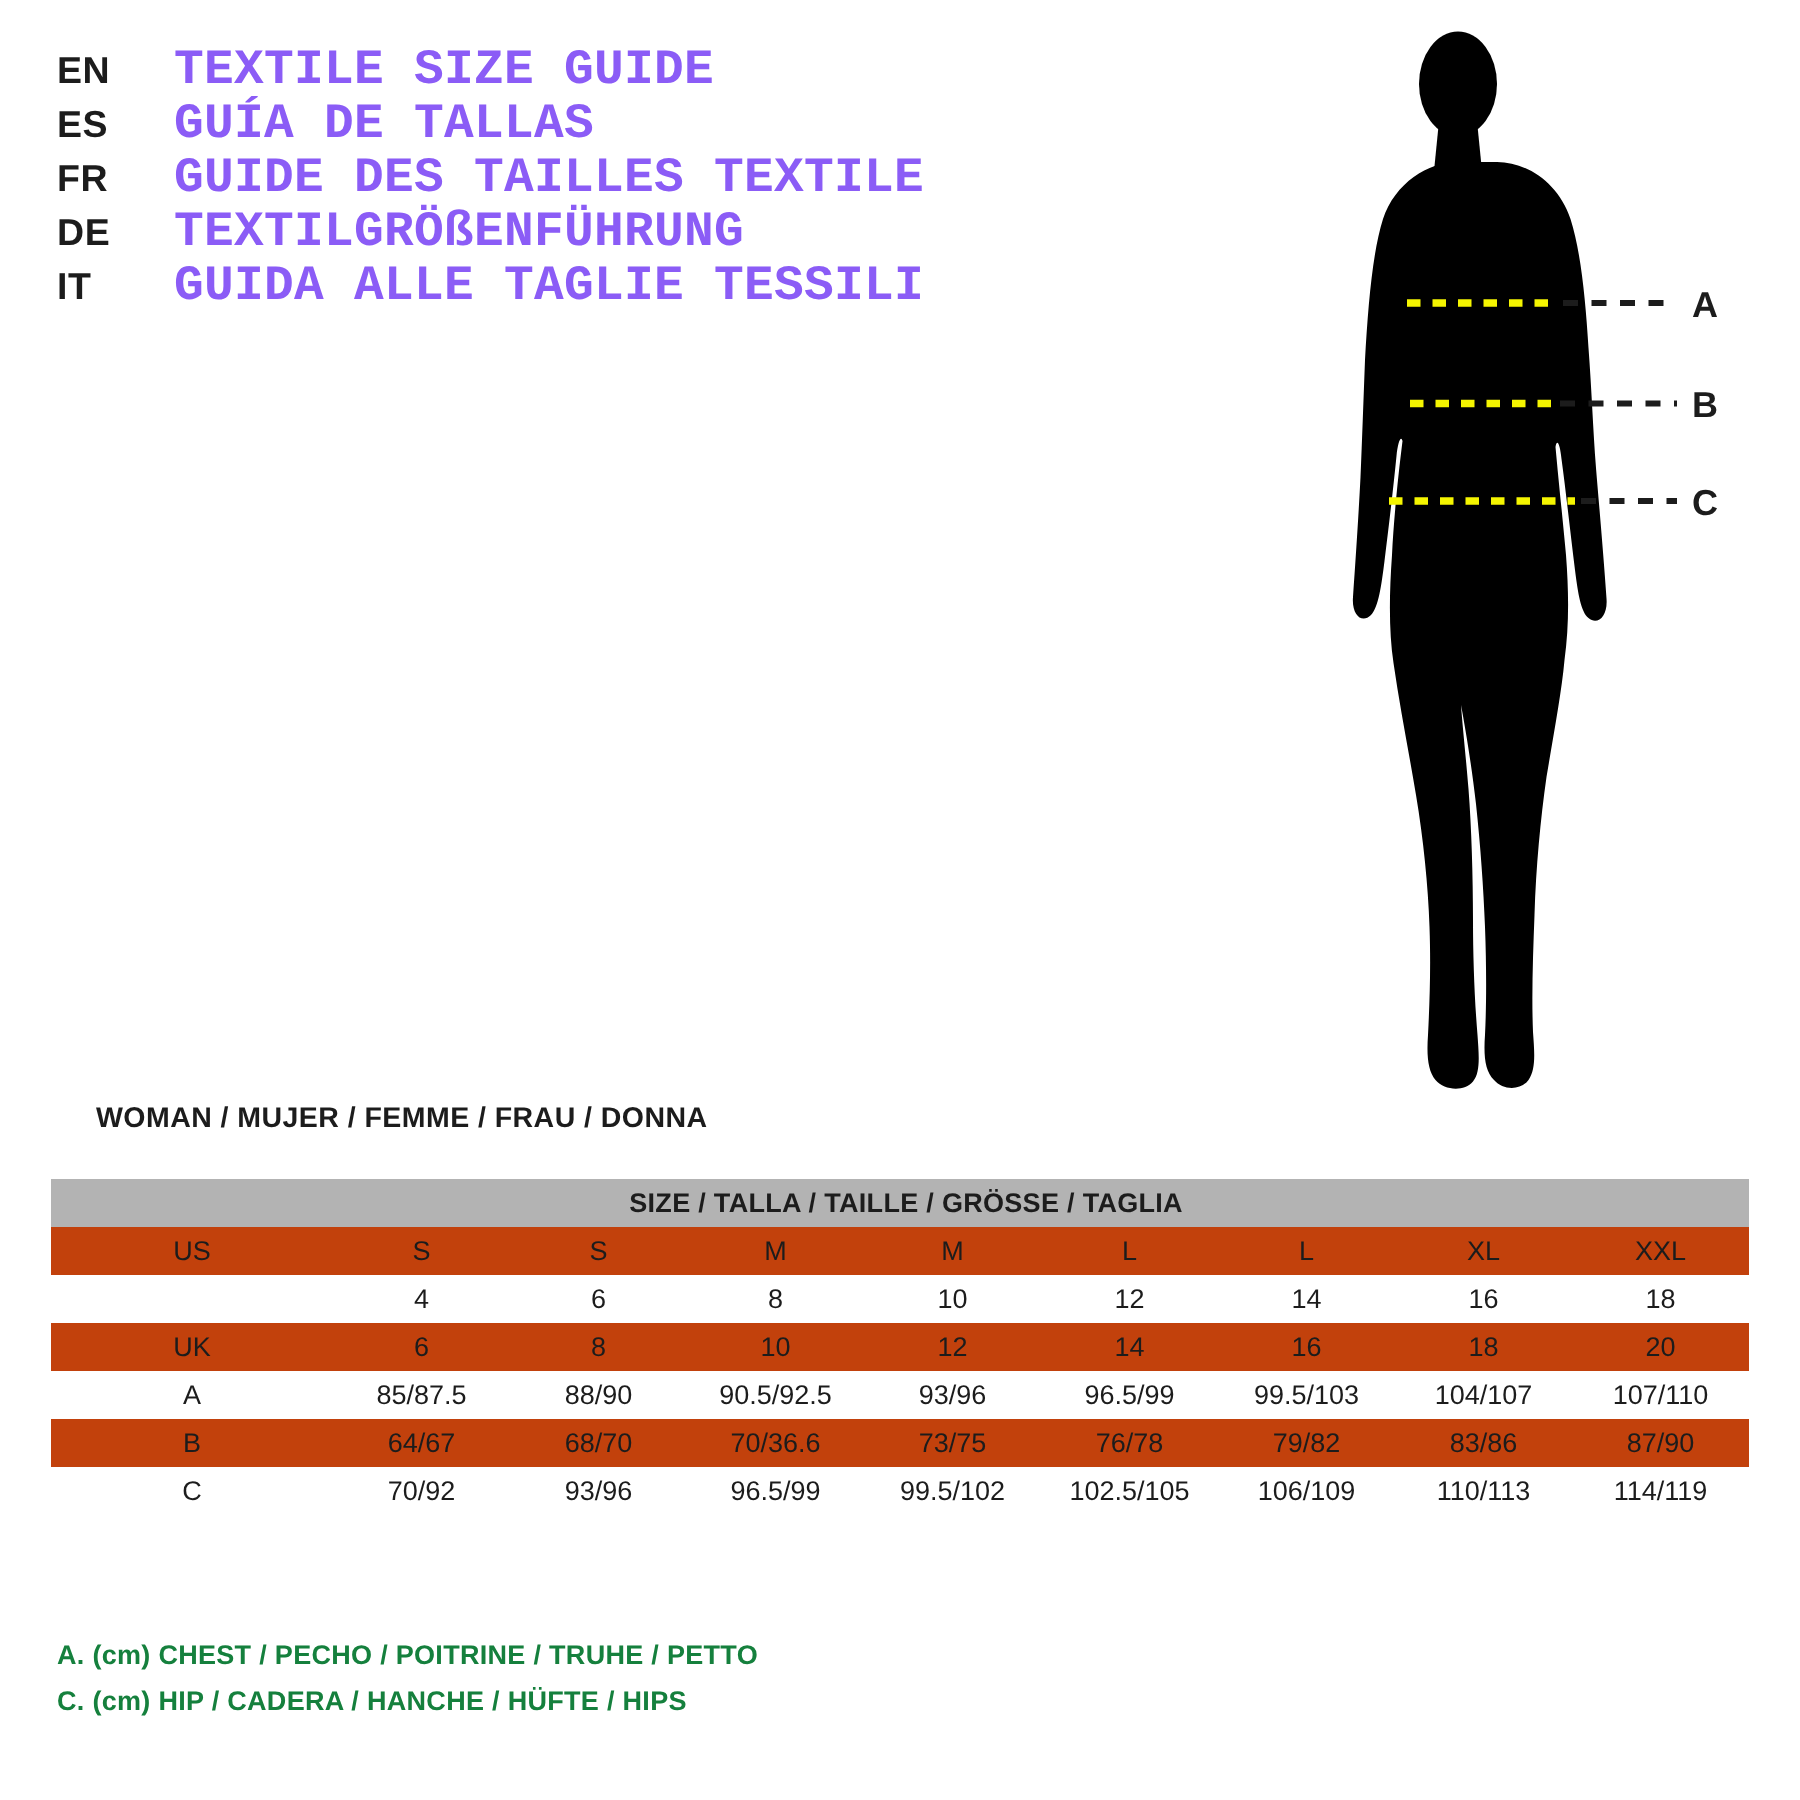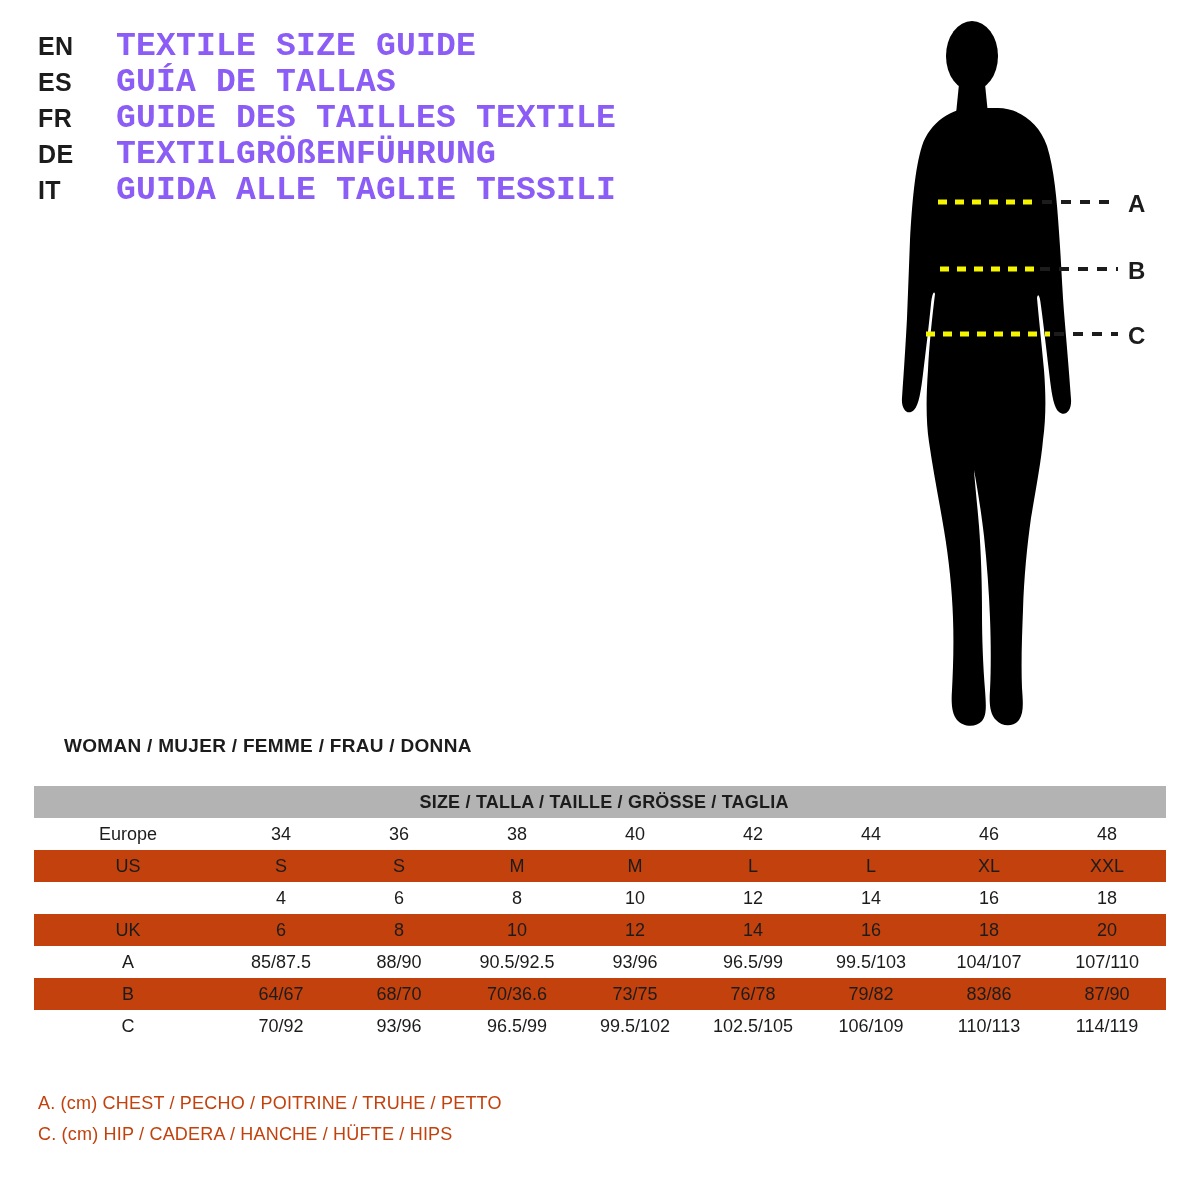--- a/index.html
+++ b/index.html
@@ -114,23 +114,23 @@
 
   
   .footnotes {
     position: absolute;
     left: 38px;
     top: 1088px;
     width: 900px;
   }
   .footnote {
     font-size: 18px;
-    font-weight: normal;
+    font-weight: bold;
     letter-spacing: 0.2px;
-    color: #c2410c;
+    color: #15803d;
     height: 31px;
     line-height: 31px;
     white-space: nowrap;
   }
 </style>
 </head>
 <body>
 
 <div class="page">
 
@@ -235,31 +235,20 @@
         <col class="c-val">
           <col class="c-val">
           <col class="c-val">
           <col class="c-val">
       </colgroup>
       <tbody>
         <tr class="row-header">
           <th class="header-cell" colspan="9">SIZE / TALLA / TAILLE / GRÖSSE / TAGLIA</th>
         </tr>
 
-        <tr class="row-plain">
-          <td class="label-cell">Europe</td>
-          <td>34</td>
-          <td>36</td>
-          <td>38</td>
-          <td>40</td>
-          <td>42</td>
-          <td>44</td>
-          <td>46</td>
-          <td>48</td>
-        </tr>
 
         <tr class="row-shade">
           <td class="label-cell">US</td>
           <td>S</td>
           <td>S</td>
           <td>M</td>
           <td>M</td>
           <td>L</td>
           <td>L</td>
           <td>XL</td>

